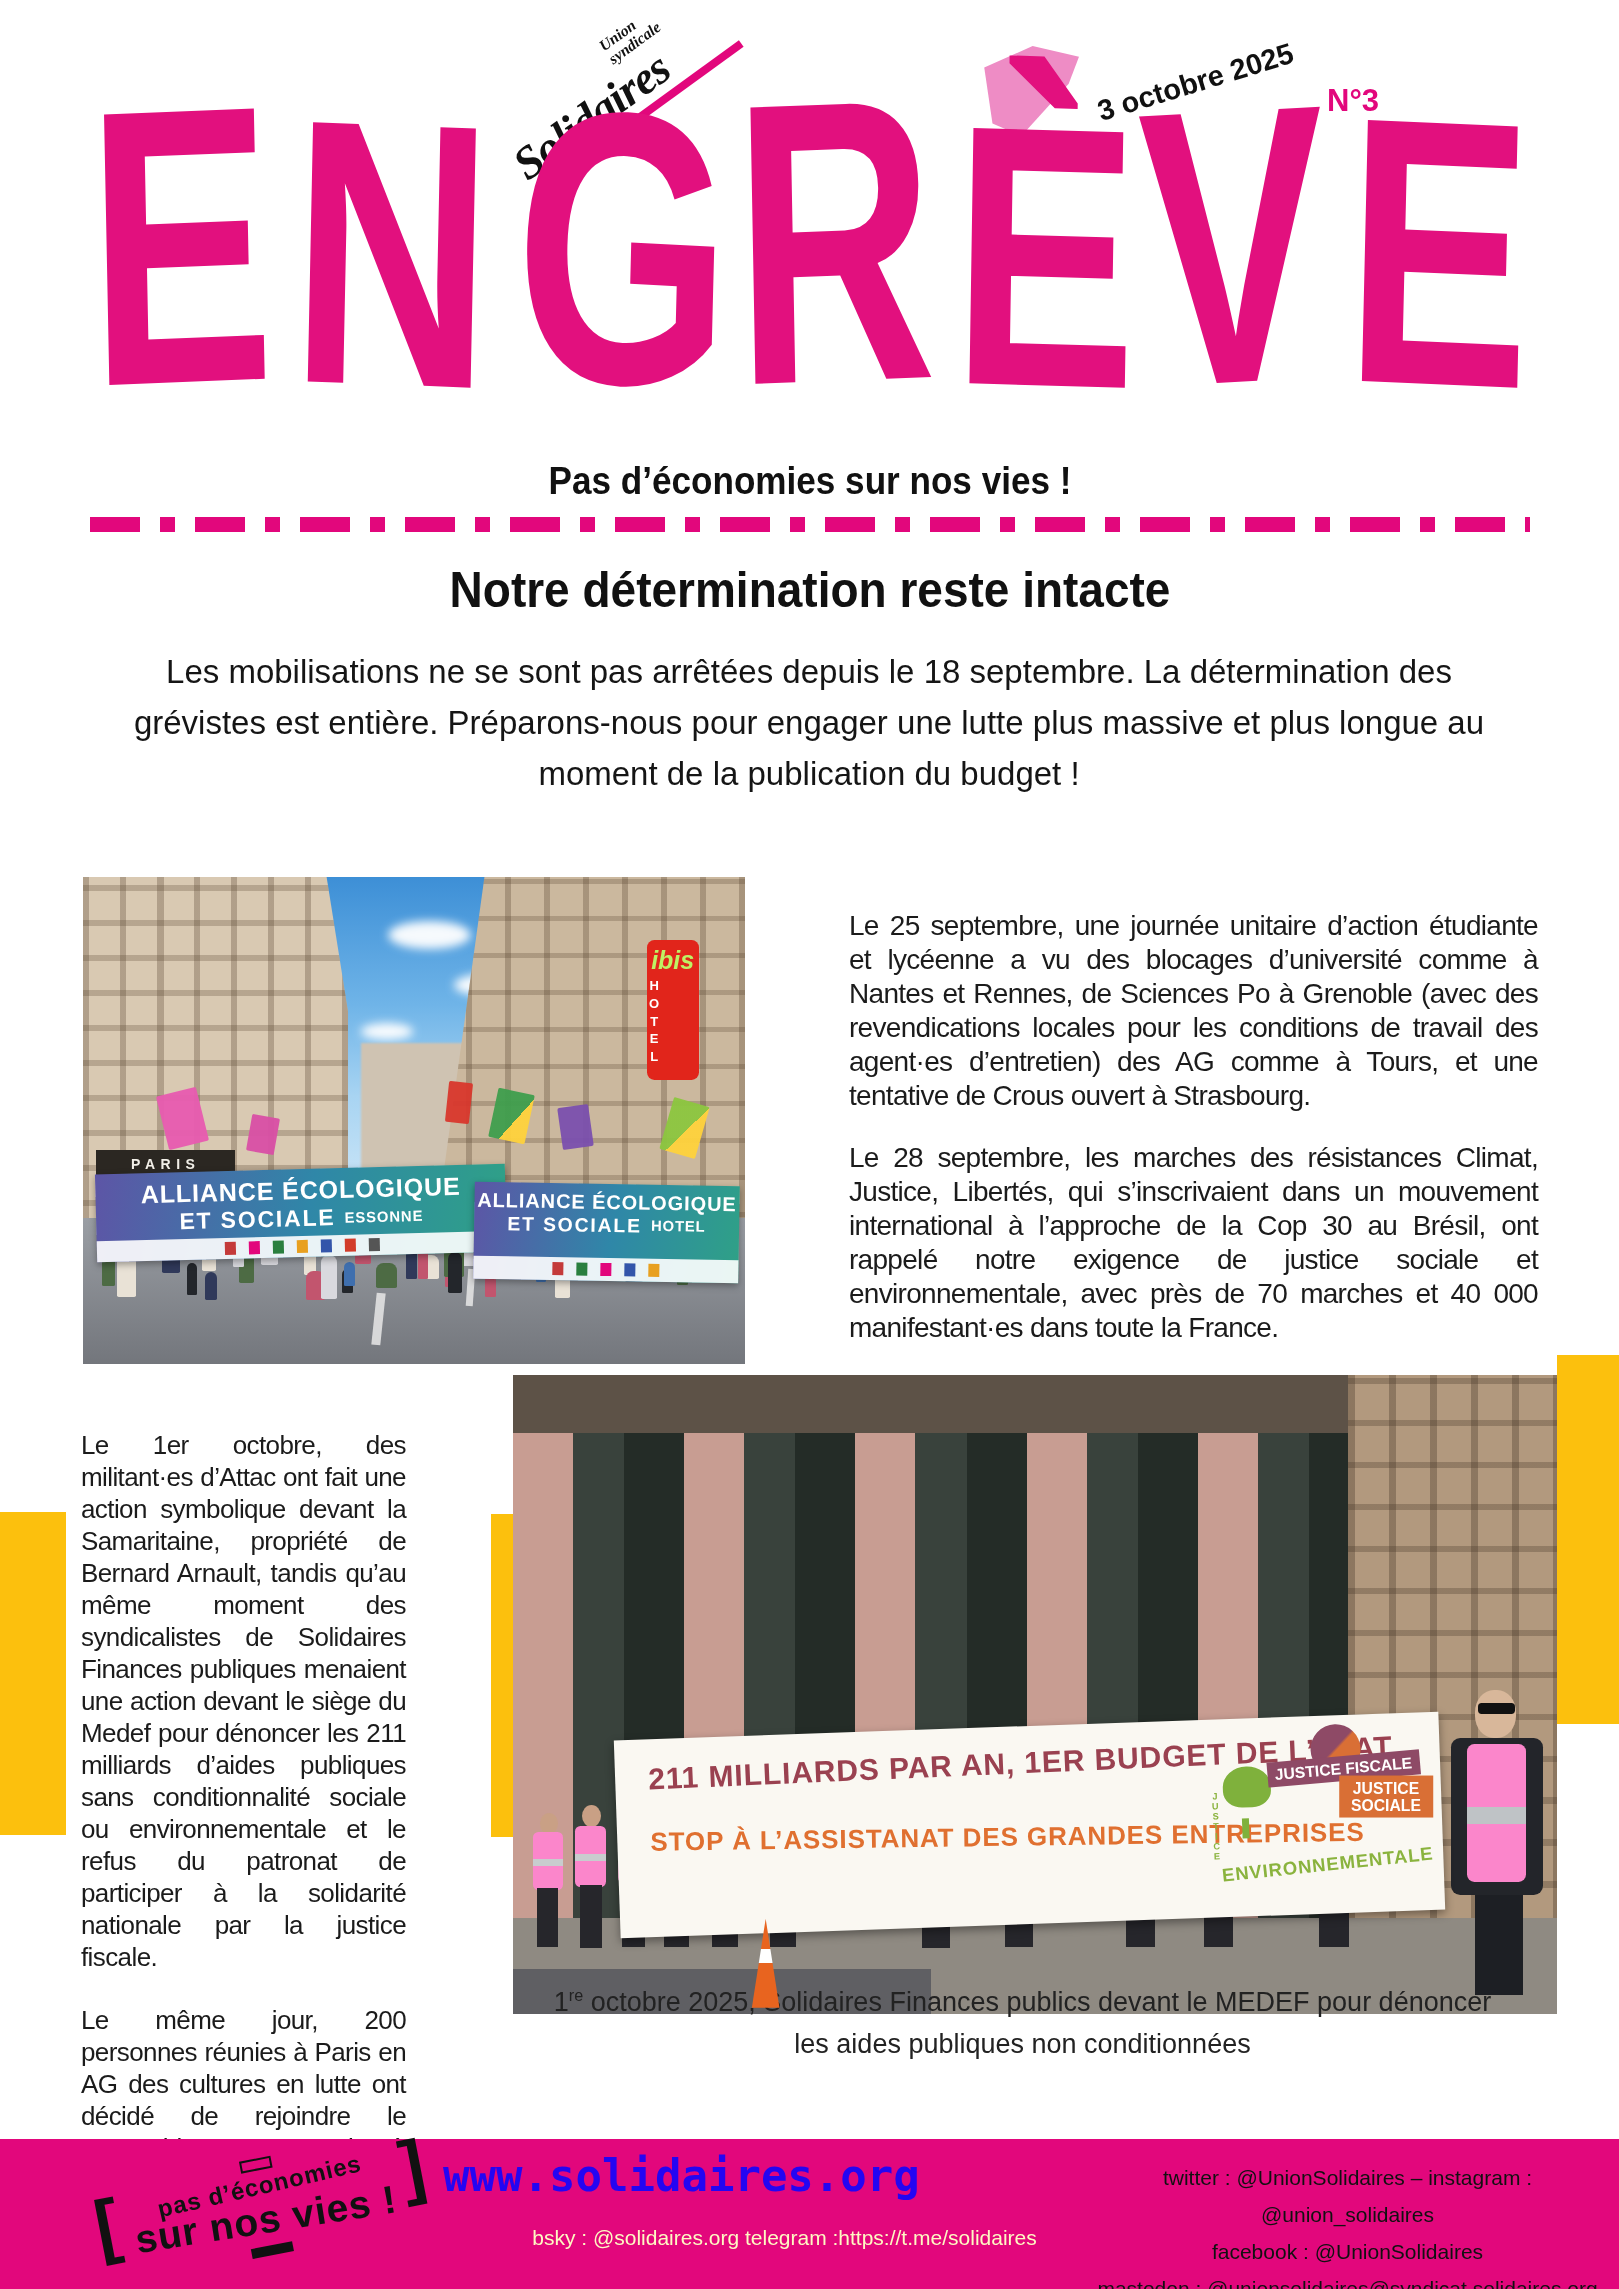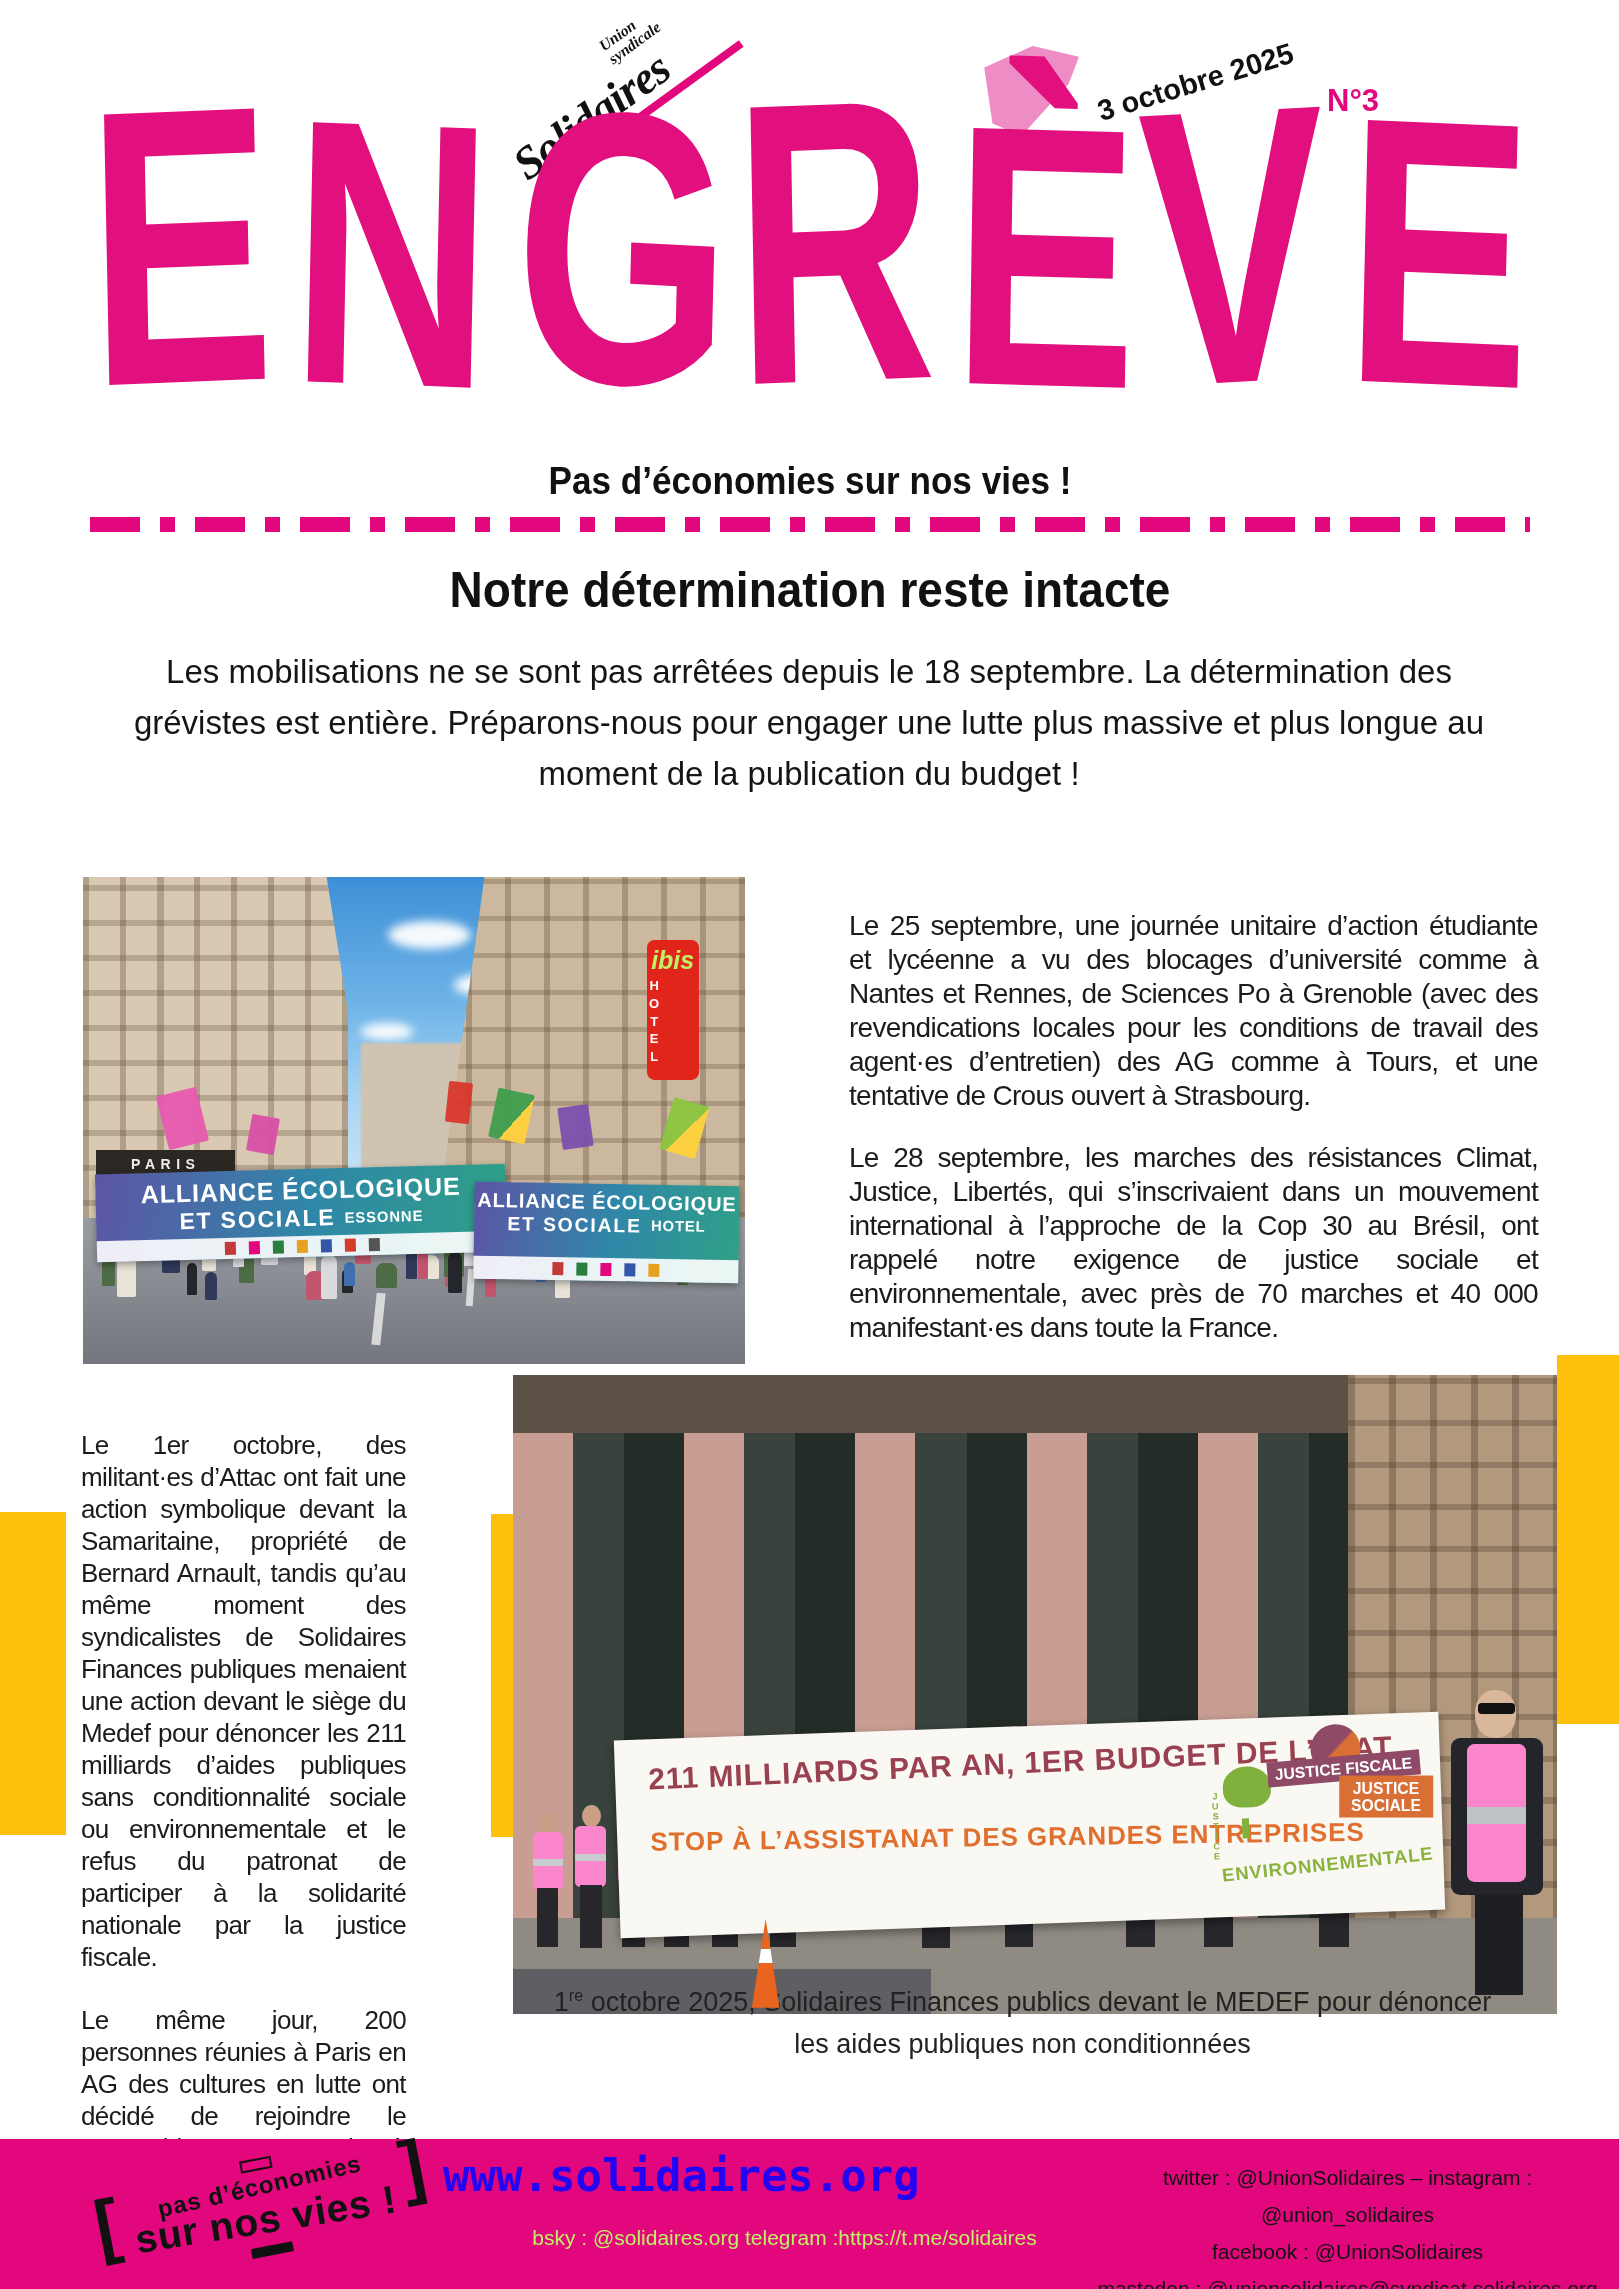--- a/index.html
+++ b/index.html
@@ -153,21 +153,21 @@
   .stamp{position:absolute;left:111px;top:18.5px;width:305px;transform:rotate(-11deg);color:#111;text-align:center;}
   .stamp-brk{position:absolute;font-size:72px;font-weight:700;top:-3.7px;}
   .sb-l{left:-16.6px;}
   .sb-r{right:-13px;}
   .stamp-l1{font-weight:700;font-size:24px;letter-spacing:0.9px;transform:rotate(-2deg);}
   .stamp-l2{font-weight:700;font-size:39px;letter-spacing:0.9px;transform:rotate(2deg);margin-top:-1.8px;}
   .stamp-box{width:42px;height:10px;background:#111;margin:3.7px auto 0;}
   .stamp-box-top{width:28px;height:8.3px;border:2.8px solid #111;margin:0 auto 1.8px;}
   .site{position:absolute;left:443px;top:11px;width:683px;text-align:left;color:#2405f2;
         font-family:"DejaVu Sans Mono",monospace;font-weight:700;font-size:44px;}
-  .soc-l{position:absolute;left:369px;top:81px;width:831px;text-align:center;font-size:21px;color:#bef264;line-height:35px;}
+  .soc-l{position:absolute;left:369px;top:81px;width:831px;text-align:center;font-size:21px;color:#fef9c3;line-height:35px;}
   .soc-r{position:absolute;left:1089px;top:20px;width:517px;text-align:center;font-size:21px;color:#111;line-height:37px;}
 </style>
 </head>
 <body>
 
 <div class="page">
 
   <div class="abs logo">
     <div class="logo-top">Union syndicale</div>
     <div class="logo-main">Solidaires</div>

